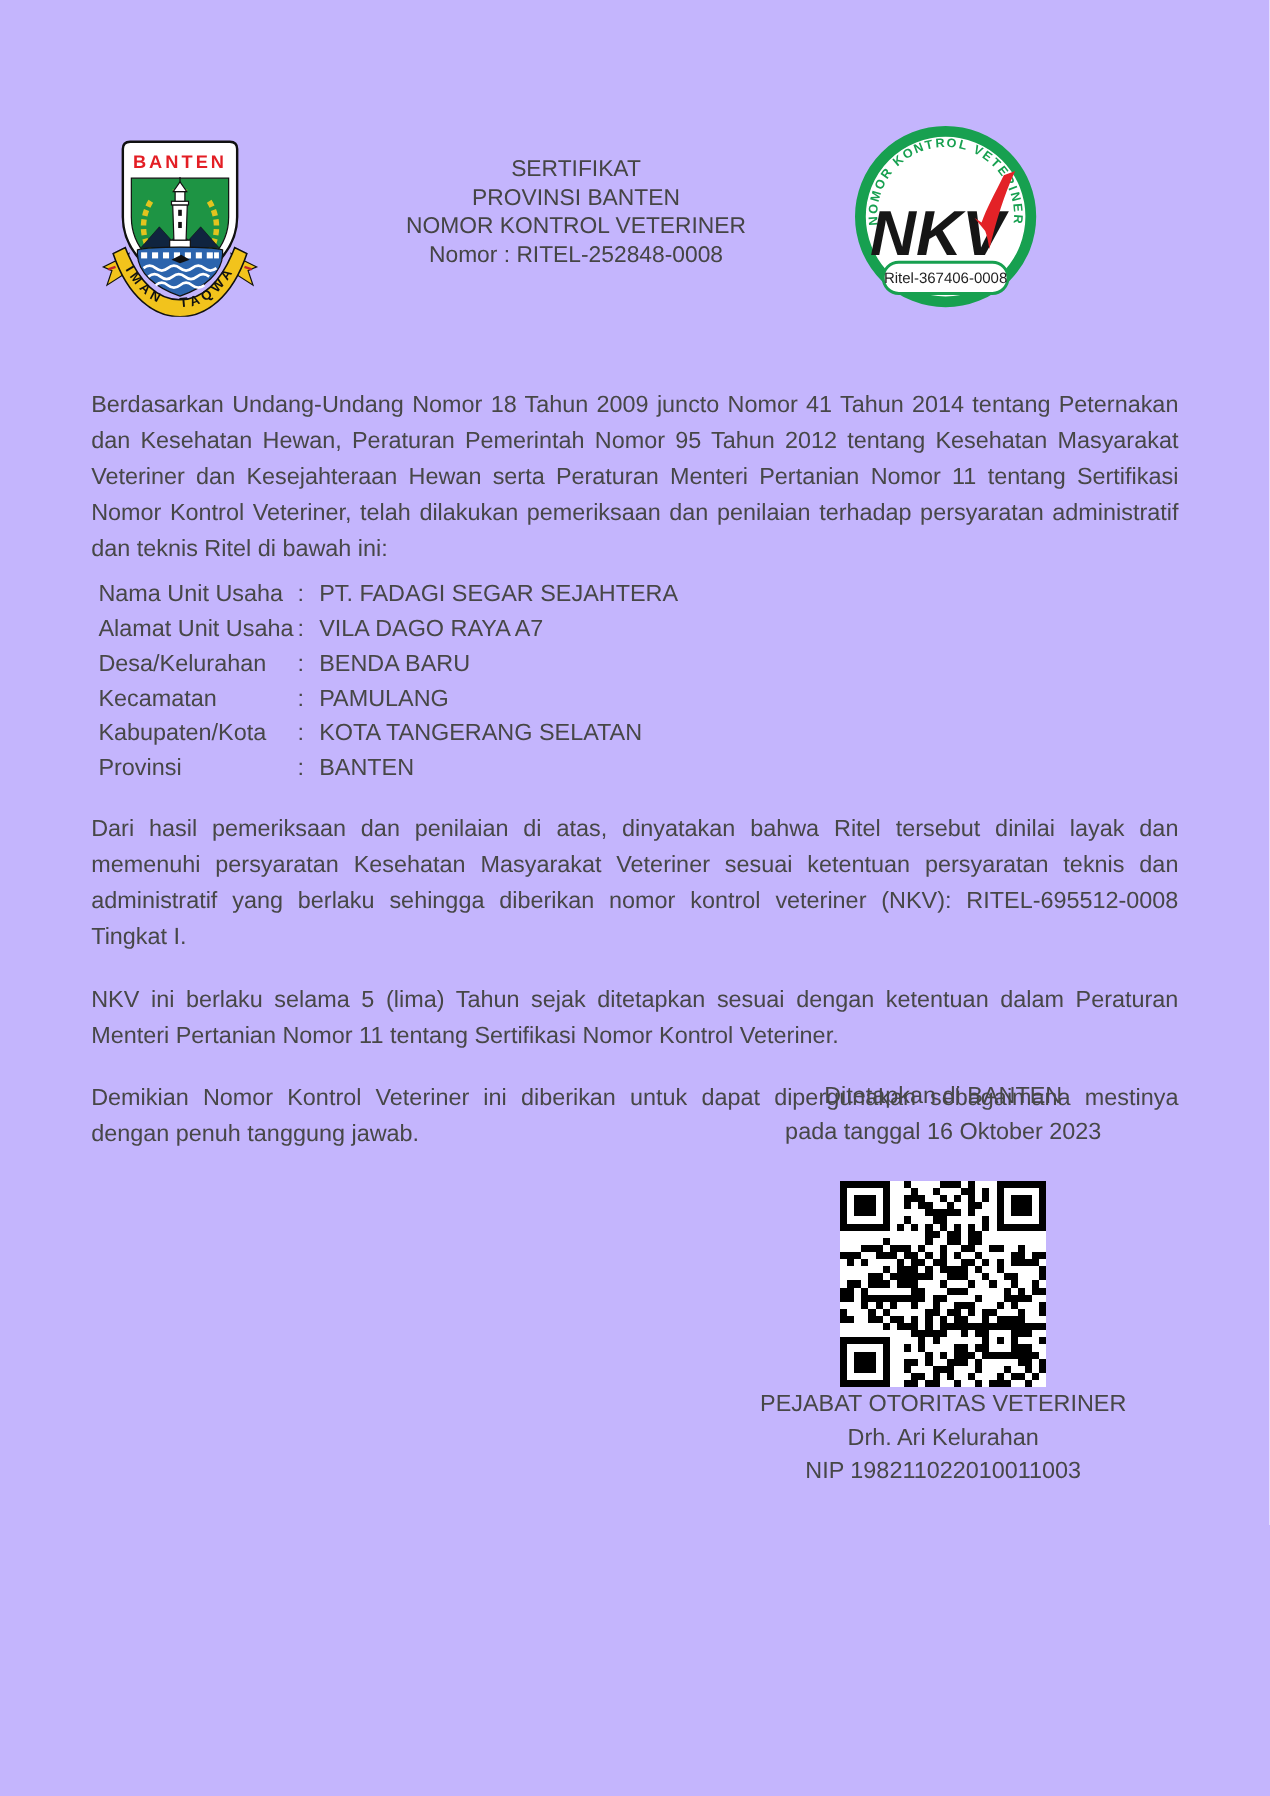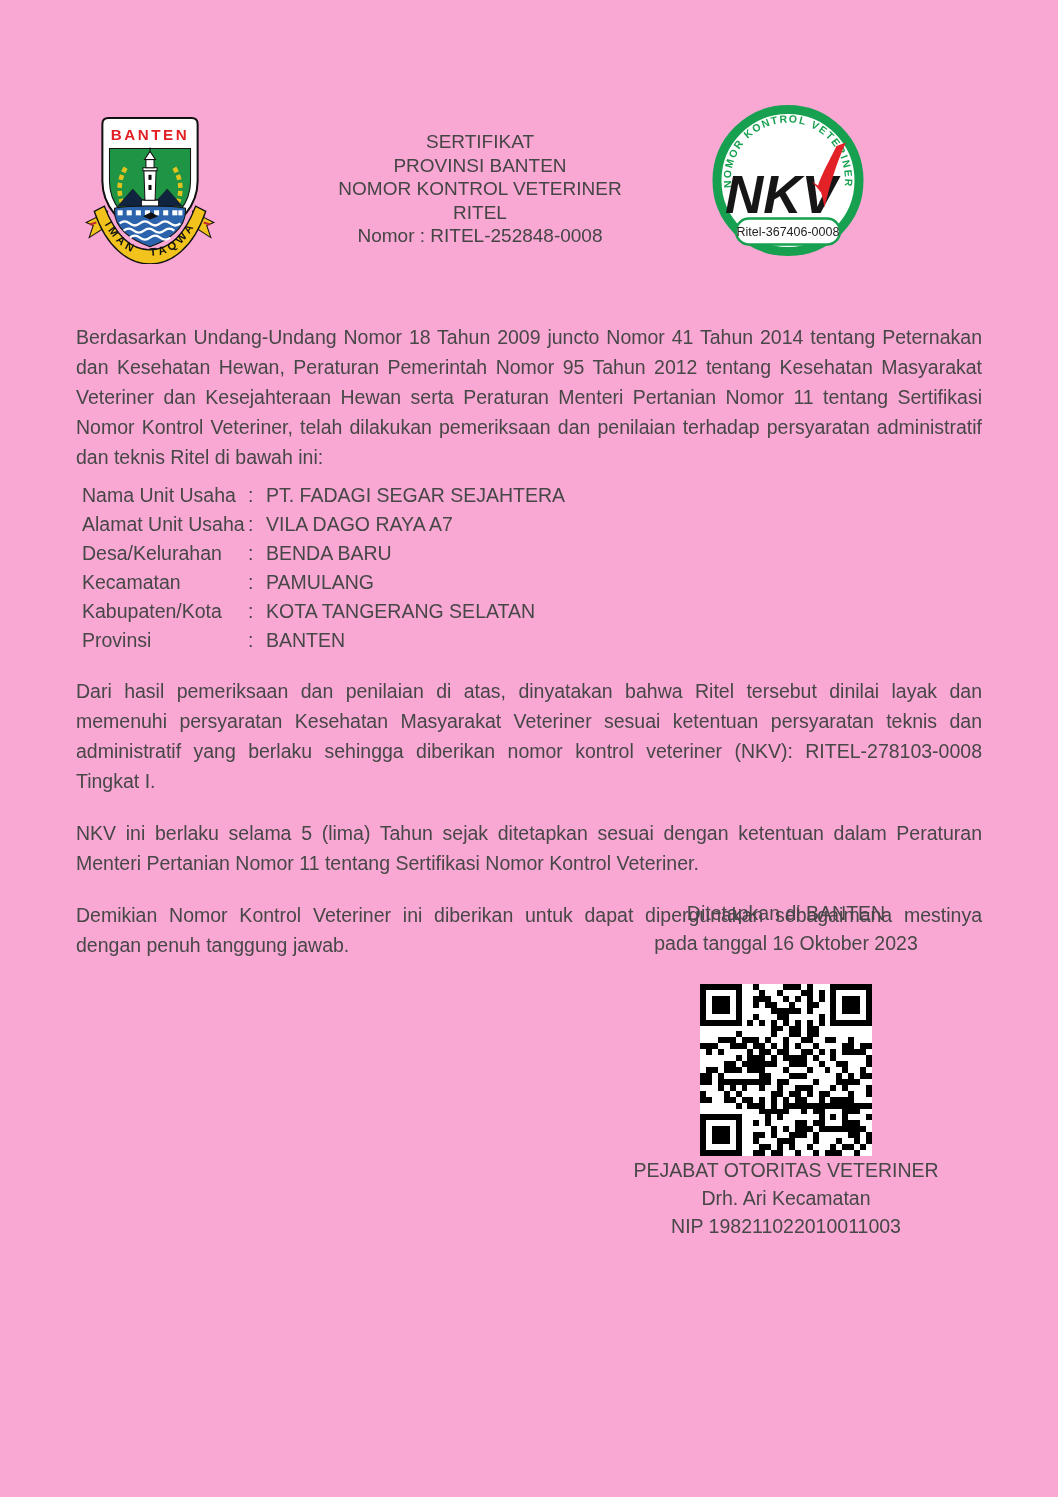--- a/index.html
+++ b/index.html
@@ -9,21 +9,21 @@
     --banten-gold:#f2c31c;
     --banten-sea-blue:#2b64ad;
     --nkv-green:#17a050;
     --nkv-check-red:#e32227;
   }
   *{margin:0;padding:0;box-sizing:border-box;}
   html,body{background:#ffffff;}
   .page{
     position:relative;
     width:1058px;height:1497px;
-    background:#f9a8d4;
+    background:#c4b5fd;
     font-family:"Liberation Sans","DejaVu Sans",sans-serif;
     color:var(--text);
     overflow:hidden;
   }
   
   .banten-logo{position:absolute;left:84px;top:114px;}
   .title-block{
     position:absolute;left:230px;top:130px;width:500px;
     text-align:center;font-size:19px;line-height:23.5px;color:#454545;
   }
@@ -110,21 +110,20 @@
     <path id="ribbonArc" d="M16,101 C30,130 46,140 65,140 C84,140 100,130 114,101" fill="none"></path>
     <text font-size="11" font-weight="bold" letter-spacing="3.5" word-spacing="9" fill="#111" font-family="Liberation Sans, sans-serif">
       <textPath href="#ribbonArc" startOffset="50%" text-anchor="middle">IMAN TAQWA</textPath>
     </text>
   </svg>
 
   <div class="title-block">
     <div>SERTIFIKAT</div>
     <div>PROVINSI BANTEN</div>
     <div>NOMOR KONTROL VETERINER</div>
-    <div>RITEL</div>
     <div>Nomor : RITEL-252848-0008</div>
   </div>
 
   <svg class="nkv-logo" width="160" height="163" viewBox="0 0 160 160">
     <circle cx="80" cy="80" r="71" fill="#ffffff" style="stroke:var(--nkv-green)" stroke-width="9"></circle>
     <path id="nkvArc" d="M 27,100 A 57,57 0 1 1 133,100" fill="none"></path>
     <text font-size="10.5" font-weight="bold" letter-spacing="1.6" style="fill:var(--nkv-green)" font-family="Liberation Sans, sans-serif">
       <textPath href="#nkvArc" startOffset="50%" text-anchor="middle">NOMOR KONTROL VETERINER</textPath>
     </text>
     <text x="73" y="112" text-anchor="middle" font-size="53" font-weight="bold" font-style="italic" fill="#161616" font-family="Liberation Sans, sans-serif">NKV</text>
@@ -162,36 +161,36 @@
         <span class="detail-sep">:</span>
         <span class="detail-value">KOTA TANGERANG SELATAN</span>
       </div>
       <div class="detail-row">
         <span class="detail-label">Provinsi</span>
         <span class="detail-sep">:</span>
         <span class="detail-value">BANTEN</span>
       </div>
     </div>
 
-    <p class="para para-after-table">Dari hasil pemeriksaan dan penilaian di atas, dinyatakan bahwa Ritel tersebut dinilai layak dan memenuhi persyaratan Kesehatan Masyarakat Veteriner sesuai ketentuan persyaratan teknis dan administratif yang berlaku sehingga diberikan nomor kontrol veteriner (NKV): RITEL-278103-0008 Tingkat I.</p>
+    <p class="para para-after-table">Dari hasil pemeriksaan dan penilaian di atas, dinyatakan bahwa Ritel tersebut dinilai layak dan memenuhi persyaratan Kesehatan Masyarakat Veteriner sesuai ketentuan persyaratan teknis dan administratif yang berlaku sehingga diberikan nomor kontrol veteriner (NKV): RITEL-695512-0008 Tingkat I.</p>
     <p class="para">NKV ini berlaku selama 5 (lima) Tahun sejak ditetapkan sesuai dengan ketentuan dalam Peraturan Menteri Pertanian Nomor 11 tentang Sertifikasi Nomor Kontrol Veteriner.</p>
     <p class="para">Demikian Nomor Kontrol Veteriner ini diberikan untuk dapat dipergunakan sebagaimana mestinya dengan penuh tanggung jawab.</p>
   </div>
 
   <div class="right-col">
     <div class="issuance-line">Ditetapkan di BANTEN</div>
     <div class="issuance-line">pada tanggal 16 Oktober 2023</div>
 
     <div class="qr-wrap">
       <svg id="qr-svg" width="172" height="172" viewBox="0 0 29 29">
         <rect x="0" y="0" width="29" height="29" fill="#ffffff"></rect>
         <path fill="#000000" d="M0 0h1v1h-1zM1 0h1v1h-1zM2 0h1v1h-1zM3 0h1v1h-1zM4 0h1v1h-1zM5 0h1v1h-1zM6 0h1v1h-1zM9 0h1v1h-1zM14 0h1v1h-1zM15 0h1v1h-1zM16 0h1v1h-1zM18 0h1v1h-1zM22 0h1v1h-1zM23 0h1v1h-1zM24 0h1v1h-1zM25 0h1v1h-1zM26 0h1v1h-1zM27 0h1v1h-1zM28 0h1v1h-1zM0 1h1v1h-1zM6 1h1v1h-1zM10 1h1v1h-1zM13 1h1v1h-1zM17 1h1v1h-1zM18 1h1v1h-1zM20 1h1v1h-1zM22 1h1v1h-1zM28 1h1v1h-1zM0 2h1v1h-1zM2 2h1v1h-1zM3 2h1v1h-1zM4 2h1v1h-1zM6 2h1v1h-1zM9 2h1v1h-1zM10 2h1v1h-1zM11 2h1v1h-1zM14 2h1v1h-1zM16 2h1v1h-1zM18 2h1v1h-1zM20 2h1v1h-1zM22 2h1v1h-1zM24 2h1v1h-1zM25 2h1v1h-1zM26 2h1v1h-1zM28 2h1v1h-1zM0 3h1v1h-1zM2 3h1v1h-1zM3 3h1v1h-1zM4 3h1v1h-1zM6 3h1v1h-1zM9 3h1v1h-1zM11 3h1v1h-1zM12 3h1v1h-1zM15 3h1v1h-1zM18 3h1v1h-1zM19 3h1v1h-1zM22 3h1v1h-1zM24 3h1v1h-1zM25 3h1v1h-1zM26 3h1v1h-1zM28 3h1v1h-1zM0 4h1v1h-1zM2 4h1v1h-1zM3 4h1v1h-1zM4 4h1v1h-1zM6 4h1v1h-1zM12 4h1v1h-1zM13 4h1v1h-1zM14 4h1v1h-1zM15 4h1v1h-1zM16 4h1v1h-1zM18 4h1v1h-1zM22 4h1v1h-1zM24 4h1v1h-1zM25 4h1v1h-1zM26 4h1v1h-1zM28 4h1v1h-1zM0 5h1v1h-1zM6 5h1v1h-1zM9 5h1v1h-1zM13 5h1v1h-1zM14 5h1v1h-1zM20 5h1v1h-1zM22 5h1v1h-1zM28 5h1v1h-1zM0 6h1v1h-1zM1 6h1v1h-1zM2 6h1v1h-1zM3 6h1v1h-1zM4 6h1v1h-1zM5 6h1v1h-1zM6 6h1v1h-1zM8 6h1v1h-1zM10 6h1v1h-1zM12 6h1v1h-1zM14 6h1v1h-1zM16 6h1v1h-1zM18 6h1v1h-1zM20 6h1v1h-1zM22 6h1v1h-1zM23 6h1v1h-1zM24 6h1v1h-1zM25 6h1v1h-1zM26 6h1v1h-1zM27 6h1v1h-1zM28 6h1v1h-1zM12 7h1v1h-1zM13 7h1v1h-1zM15 7h1v1h-1zM16 7h1v1h-1zM18 7h1v1h-1zM19 7h1v1h-1zM6 8h1v1h-1zM12 8h1v1h-1zM15 8h1v1h-1zM16 8h1v1h-1zM18 8h1v1h-1zM19 8h1v1h-1zM3 9h1v1h-1zM4 9h1v1h-1zM5 9h1v1h-1zM7 9h1v1h-1zM8 9h1v1h-1zM9 9h1v1h-1zM11 9h1v1h-1zM14 9h1v1h-1zM17 9h1v1h-1zM18 9h1v1h-1zM21 9h1v1h-1zM22 9h1v1h-1zM25 9h1v1h-1zM0 10h1v1h-1zM1 10h1v1h-1zM2 10h1v1h-1zM5 10h1v1h-1zM6 10h1v1h-1zM7 10h1v1h-1zM9 10h1v1h-1zM10 10h1v1h-1zM12 10h1v1h-1zM14 10h1v1h-1zM16 10h1v1h-1zM19 10h1v1h-1zM24 10h1v1h-1zM25 10h1v1h-1zM27 10h1v1h-1zM28 10h1v1h-1zM1 11h1v1h-1zM3 11h1v1h-1zM8 11h1v1h-1zM10 11h1v1h-1zM11 11h1v1h-1zM13 11h1v1h-1zM14 11h1v1h-1zM17 11h1v1h-1zM18 11h1v1h-1zM20 11h1v1h-1zM22 11h1v1h-1zM24 11h1v1h-1zM25 11h1v1h-1zM26 11h1v1h-1zM27 11h1v1h-1zM6 12h1v1h-1zM8 12h1v1h-1zM9 12h1v1h-1zM10 12h1v1h-1zM12 12h1v1h-1zM14 12h1v1h-1zM15 12h1v1h-1zM16 12h1v1h-1zM17 12h1v1h-1zM19 12h1v1h-1zM22 12h1v1h-1zM28 12h1v1h-1zM4 13h1v1h-1zM5 13h1v1h-1zM7 13h1v1h-1zM8 13h1v1h-1zM9 13h1v1h-1zM10 13h1v1h-1zM11 13h1v1h-1zM12 13h1v1h-1zM15 13h1v1h-1zM16 13h1v1h-1zM17 13h1v1h-1zM20 13h1v1h-1zM23 13h1v1h-1zM24 13h1v1h-1zM28 13h1v1h-1zM1 14h1v1h-1zM2 14h1v1h-1zM4 14h1v1h-1zM5 14h1v1h-1zM6 14h1v1h-1zM8 14h1v1h-1zM9 14h1v1h-1zM10 14h1v1h-1zM14 14h1v1h-1zM18 14h1v1h-1zM21 14h1v1h-1zM24 14h1v1h-1zM27 14h1v1h-1zM0 15h1v1h-1zM1 15h1v1h-1zM3 15h1v1h-1zM10 15h1v1h-1zM11 15h1v1h-1zM15 15h1v1h-1zM16 15h1v1h-1zM17 15h1v1h-1zM23 15h1v1h-1zM25 15h1v1h-1zM27 15h1v1h-1zM28 15h1v1h-1zM0 16h1v1h-1zM1 16h1v1h-1zM3 16h1v1h-1zM4 16h1v1h-1zM5 16h1v1h-1zM6 16h1v1h-1zM7 16h1v1h-1zM8 16h1v1h-1zM9 16h1v1h-1zM10 16h1v1h-1zM11 16h1v1h-1zM13 16h1v1h-1zM14 16h1v1h-1zM19 16h1v1h-1zM23 16h1v1h-1zM24 16h1v1h-1zM25 16h1v1h-1zM26 16h1v1h-1zM3 17h1v1h-1zM5 17h1v1h-1zM7 17h1v1h-1zM10 17h1v1h-1zM13 17h1v1h-1zM16 17h1v1h-1zM17 17h1v1h-1zM18 17h1v1h-1zM22 17h1v1h-1zM24 17h1v1h-1zM28 17h1v1h-1zM0 18h1v1h-1zM4 18h1v1h-1zM6 18h1v1h-1zM12 18h1v1h-1zM13 18h1v1h-1zM15 18h1v1h-1zM16 18h1v1h-1zM18 18h1v1h-1zM20 18h1v1h-1zM21 18h1v1h-1zM25 18h1v1h-1zM28 18h1v1h-1zM0 19h1v1h-1zM1 19h1v1h-1zM4 19h1v1h-1zM5 19h1v1h-1zM7 19h1v1h-1zM8 19h1v1h-1zM10 19h1v1h-1zM12 19h1v1h-1zM14 19h1v1h-1zM16 19h1v1h-1zM17 19h1v1h-1zM20 19h1v1h-1zM22 19h1v1h-1zM23 19h1v1h-1zM24 19h1v1h-1zM25 19h1v1h-1zM6 20h1v1h-1zM8 20h1v1h-1zM9 20h1v1h-1zM10 20h1v1h-1zM12 20h1v1h-1zM14 20h1v1h-1zM15 20h1v1h-1zM16 20h1v1h-1zM17 20h1v1h-1zM18 20h1v1h-1zM19 20h1v1h-1zM20 20h1v1h-1zM21 20h1v1h-1zM22 20h1v1h-1zM23 20h1v1h-1zM24 20h1v1h-1zM25 20h1v1h-1zM26 20h1v1h-1zM27 20h1v1h-1zM28 20h1v1h-1zM10 21h1v1h-1zM11 21h1v1h-1zM12 21h1v1h-1zM13 21h1v1h-1zM14 21h1v1h-1zM17 21h1v1h-1zM19 21h1v1h-1zM20 21h1v1h-1zM24 21h1v1h-1zM25 21h1v1h-1zM26 21h1v1h-1zM0 22h1v1h-1zM1 22h1v1h-1zM2 22h1v1h-1zM3 22h1v1h-1zM4 22h1v1h-1zM5 22h1v1h-1zM6 22h1v1h-1zM11 22h1v1h-1zM13 22h1v1h-1zM20 22h1v1h-1zM22 22h1v1h-1zM24 22h1v1h-1zM28 22h1v1h-1zM0 23h1v1h-1zM6 23h1v1h-1zM9 23h1v1h-1zM11 23h1v1h-1zM16 23h1v1h-1zM17 23h1v1h-1zM19 23h1v1h-1zM20 23h1v1h-1zM24 23h1v1h-1zM25 23h1v1h-1zM26 23h1v1h-1zM0 24h1v1h-1zM2 24h1v1h-1zM3 24h1v1h-1zM4 24h1v1h-1zM6 24h1v1h-1zM12 24h1v1h-1zM14 24h1v1h-1zM16 24h1v1h-1zM17 24h1v1h-1zM18 24h1v1h-1zM20 24h1v1h-1zM21 24h1v1h-1zM22 24h1v1h-1zM23 24h1v1h-1zM24 24h1v1h-1zM25 24h1v1h-1zM26 24h1v1h-1zM27 24h1v1h-1zM0 25h1v1h-1zM2 25h1v1h-1zM3 25h1v1h-1zM4 25h1v1h-1zM6 25h1v1h-1zM9 25h1v1h-1zM10 25h1v1h-1zM12 25h1v1h-1zM15 25h1v1h-1zM16 25h1v1h-1zM17 25h1v1h-1zM19 25h1v1h-1zM25 25h1v1h-1zM26 25h1v1h-1zM28 25h1v1h-1zM0 26h1v1h-1zM2 26h1v1h-1zM3 26h1v1h-1zM4 26h1v1h-1zM6 26h1v1h-1zM9 26h1v1h-1zM13 26h1v1h-1zM14 26h1v1h-1zM15 26h1v1h-1zM19 26h1v1h-1zM23 26h1v1h-1zM26 26h1v1h-1zM28 26h1v1h-1zM0 27h1v1h-1zM6 27h1v1h-1zM10 27h1v1h-1zM11 27h1v1h-1zM13 27h1v1h-1zM15 27h1v1h-1zM18 27h1v1h-1zM22 27h1v1h-1zM24 27h1v1h-1zM25 27h1v1h-1zM27 27h1v1h-1zM0 28h1v1h-1zM1 28h1v1h-1zM2 28h1v1h-1zM3 28h1v1h-1zM4 28h1v1h-1zM5 28h1v1h-1zM6 28h1v1h-1zM9 28h1v1h-1zM10 28h1v1h-1zM12 28h1v1h-1zM13 28h1v1h-1zM16 28h1v1h-1zM19 28h1v1h-1zM21 28h1v1h-1zM22 28h1v1h-1zM23 28h1v1h-1zM26 28h1v1h-1z"></path>
       </svg>
     </div>
 
     <div class="signature-block">
       <div class="sig-office">PEJABAT OTORITAS VETERINER</div>
-      <div>Drh. Ari Kecamatan</div>
+      <div>Drh. Ari Kelurahan</div>
       <div>NIP 198211022010011003</div>
     </div>
   </div>
 
 </div>
 
 </body></html>

